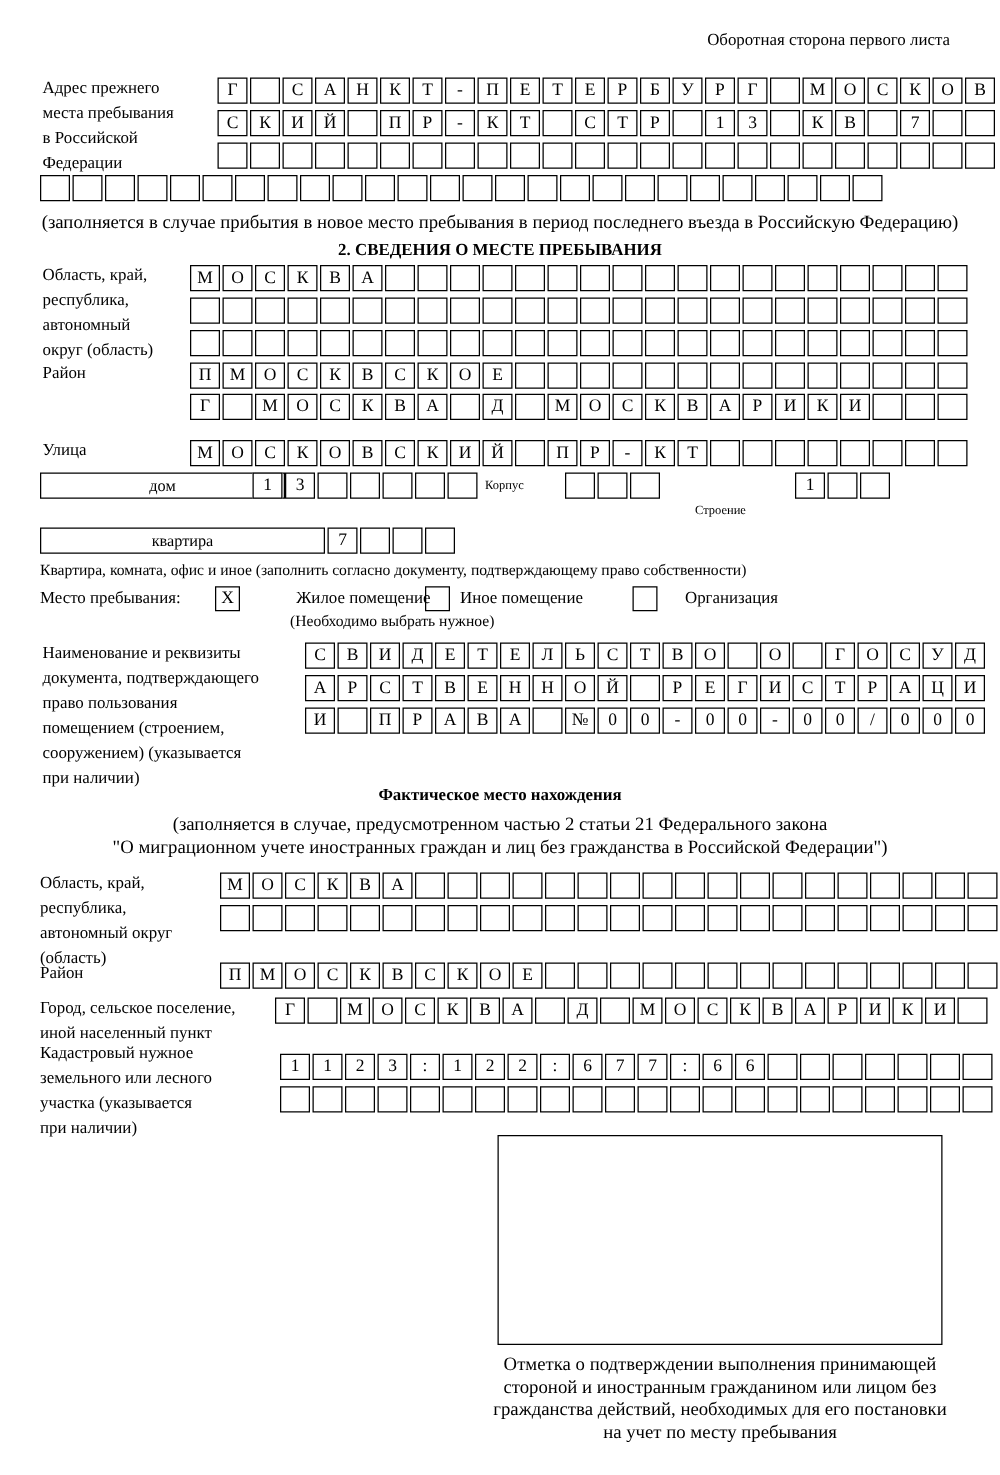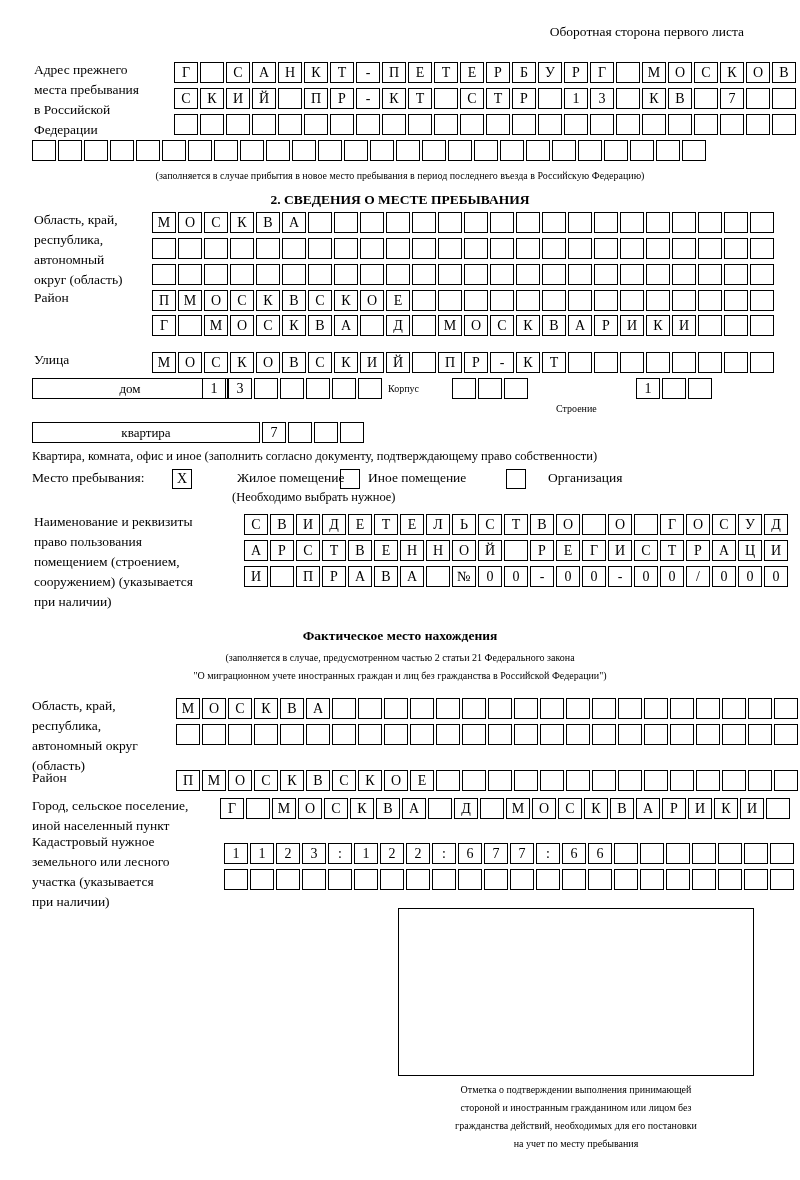--- a/index.html
+++ b/index.html
@@ -25,21 +25,21 @@
   }
   .lbl {
     font-size: 13.5px;
     line-height: 20px;
   }
   .lbl-sm {
     font-size: 12.5px;
     line-height: 18px;
   }
   .note {
-    font-size: 10px;
+    font-size: 15px;
     text-align: center;
   }
   
   .row {
     display: flex;
     gap: 0px;
   }
   .cell {
     width: 24px;
     height: 21px;
@@ -84,21 +84,21 @@
     font-size: 13.5px;
     font-weight: bold;
     text-align: center;
   }
 </style>
 </head>
 <body>
 
 <div id="page">
 
-  <div class="abs hdr-right" style="left:384px; top:24px; width:360px;">Оборотная сторона первого листа</div>
+  <div class="abs hdr-right" style="left:400px; top:24px; width:360px;">Оборотная сторона первого листа</div>
 
   <div class="abs lbl" style="left:34px; top:60px; width:140px;">
     <div>Адрес прежнего</div>
     <div>места пребывания</div>
     <div>в Российской</div>
     <div>Федерации</div>
   </div>
 
   <div class="abs row" style="left:174px; top:62px;">
     <div class="cell">Г</div>
@@ -422,20 +422,21 @@
   <div class="abs chk" style="left:172px; top:469px;">X</div>
   <div class="abs lbl" style="left:200px; top:468px;margin-left:37px;">Жилое помещение</div>
   <div class="abs chk" style="left:340px; top:469px;"></div>
   <div class="abs lbl" style="left:368px; top:468px;">Иное помещение</div>
   <div class="abs chk" style="left:506px; top:469px;"></div>
   <div class="abs lbl" style="left:548px; top:468px;">Организация</div>
   <div class="abs lbl-sm" style="left:232px; top:488px;text-align:center;">(Необходимо выбрать нужное)</div>
 
   <div class="abs lbl" style="left:34px; top:512px; width:206px;">
     <div>Наименование и реквизиты</div>
+    <div>документа, подтверждающего</div>
     <div>право пользования</div>
     <div>помещением (строением,</div>
     <div>сооружением) (указывается</div>
     <div>при наличии)</div>
   </div>
 
   <div class="abs row" style="left:244px; top:514px;">
     <div class="cell">С</div>
     <div class="cell">В</div>
     <div class="cell">И</div>

